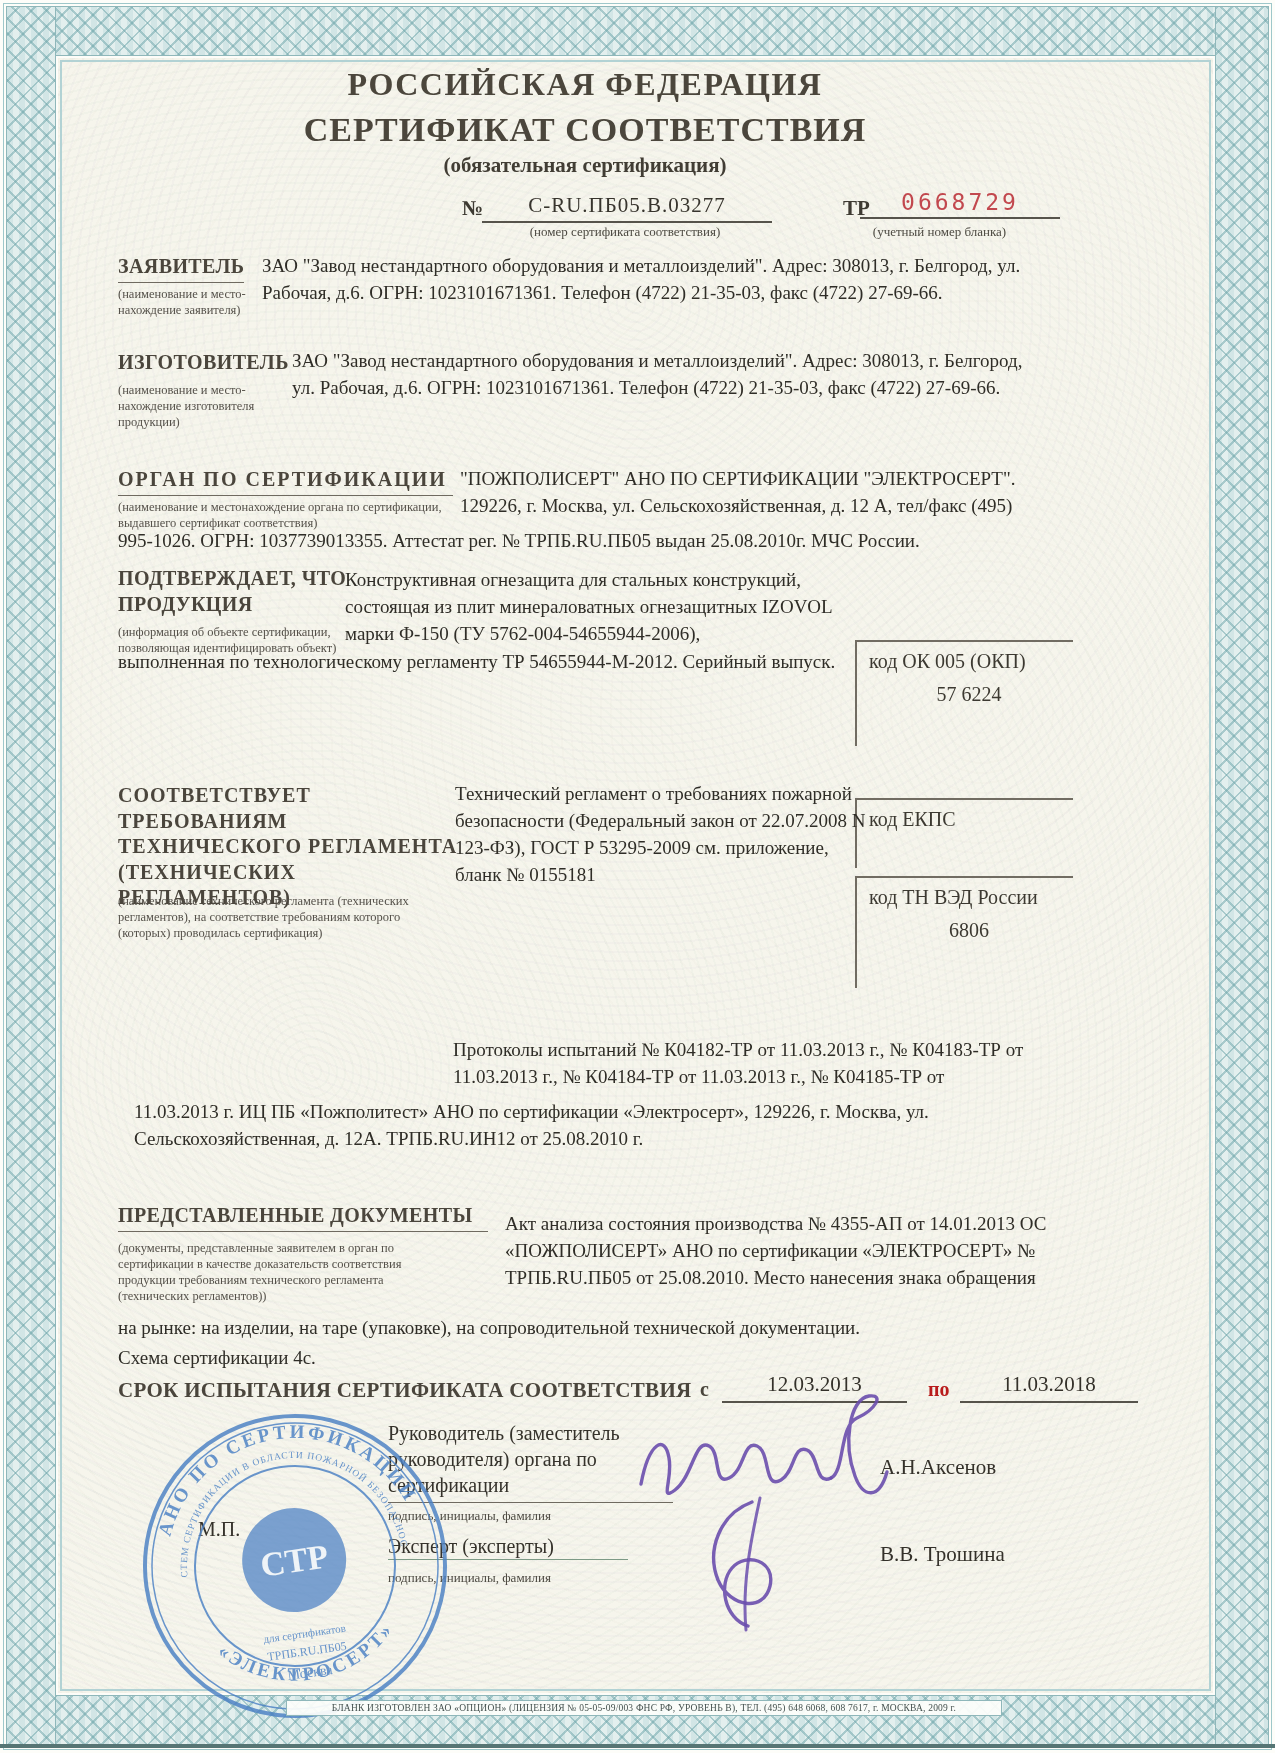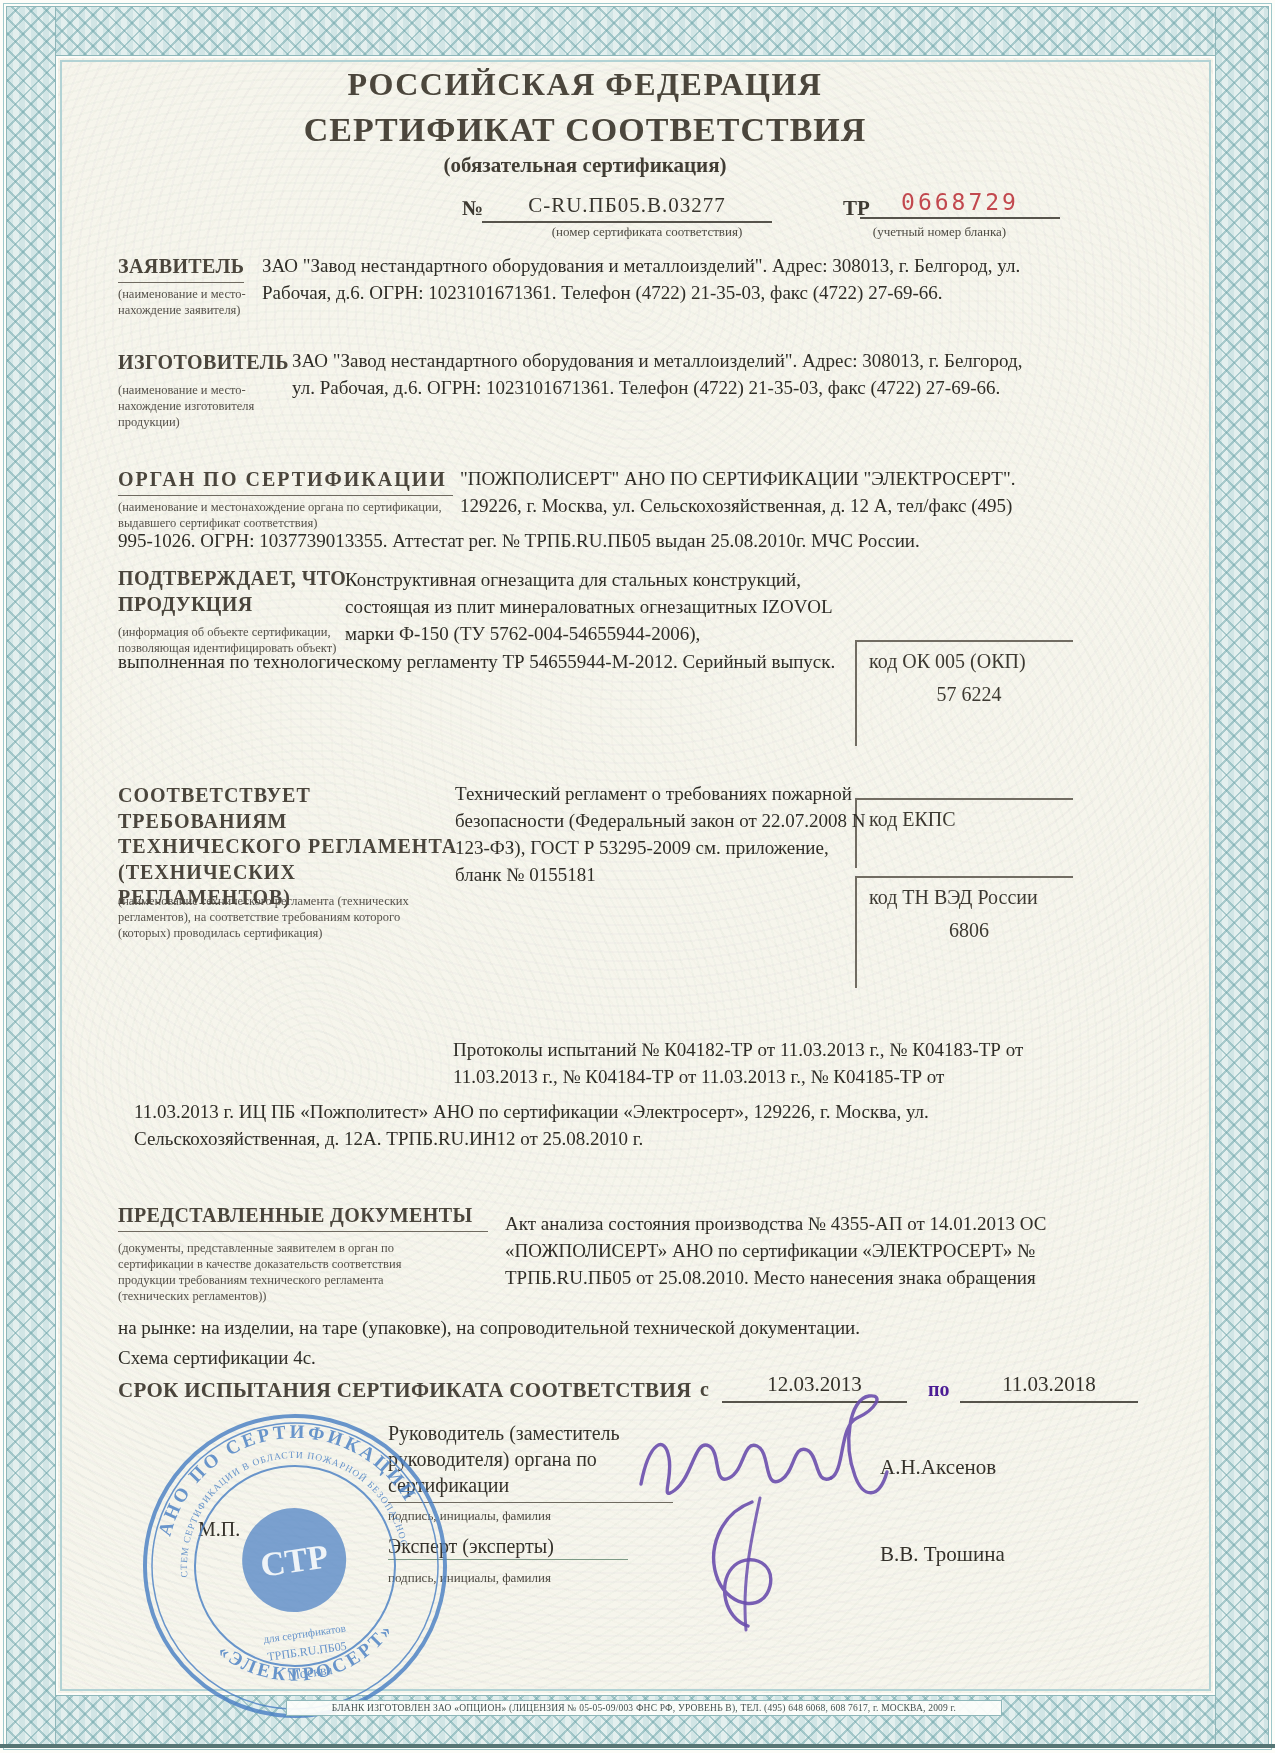--- a/index.html
+++ b/index.html
@@ -25,36 +25,36 @@
       repeating-radial-gradient(circle at 22% 62%, rgba(140,185,160,.05) 0 2px, transparent 2px 8px),
       repeating-radial-gradient(circle at 80% 40%, rgba(190,170,150,.04) 0 2px, transparent 2px 10px);}
   .abs{position:absolute;}
   .center{text-align:center;}
   .h-country{left:60px;top:66px;width:1050px;font-size:32px;font-weight:bold;letter-spacing:1.5px;color:#4b463c;text-align:center;}
   .h-title{left:60px;top:111px;width:1050px;font-size:34px;font-weight:bold;letter-spacing:1px;color:#4b463c;}
   .h-sub{left:60px;top:153px;width:1050px;font-size:21px;font-weight:bold;color:#413d34;}
   .no-sign{left:462px;top:196px;font-size:21px;font-weight:bold;color:#3e3a32;}
   .cert-num{left:482px;top:193px;width:290px;font-size:21px;letter-spacing:1px;color:#37342d;
             border-bottom:2px solid #56534b;padding-bottom:3px;text-align:center;}
-  .cert-cap{left:477px;top:224px;width:340px;font-size:13px;color:#4d4a42;text-align:center;}
+  .cert-cap{left:455px;top:224px;width:340px;font-size:13px;color:#4d4a42;text-align:center;}
   .tr-sign{left:843px;top:196px;font-size:21px;font-weight:bold;color:#3e3a32;}
   .blank-num{left:860px;top:189px;width:200px;font-family:"DejaVu Sans Mono",monospace;font-size:23px;
              letter-spacing:3px;color:#c2484e;border-bottom:2px solid #56534b;padding-bottom:2px;text-align:center;}
   .blank-cap{left:832px;top:224px;width:215px;font-size:13px;color:#4d4a42;text-align:center;}
   .label{font-weight:bold;font-size:20px;color:#4a453c;letter-spacing:.4px;line-height:1.28;}
   .u{border-bottom:1.5px solid #6f6a60;padding-bottom:2px;}
   .sublabel{font-size:12.5px;color:#55514a;line-height:1.28;}
   .body-text{font-size:19px;line-height:1.43;color:#2f2d27;}
   .code-box{position:absolute;left:855px;width:218px;border-top:2px solid #716c62;border-left:2px solid #716c62;
             padding:8px 4px 6px 12px;font-size:20px;color:#3c3931;box-sizing:border-box;}
   .code-box .val{text-align:center;margin-top:10px;font-size:20px;}
   .valid-label{left:118px;top:1378px;font-size:21px;font-weight:bold;color:#4a453c;letter-spacing:.3px;}
   .valid-c{left:700px;top:1378px;font-size:20px;font-weight:bold;color:#4a453c;}
   .date1{left:722px;top:1372px;width:185px;font-size:21px;text-align:center;border-bottom:2px solid #56534b;padding-bottom:4px;}
-  .valid-po{left:928px;top:1378px;font-size:20px;font-weight:bold;color:#4c1d95;}
+  .valid-po{left:928px;top:1378px;font-size:20px;font-weight:bold;color:#b91c1c;}
   .date2{left:960px;top:1372px;width:178px;font-size:21px;text-align:center;border-bottom:2px solid #56534b;padding-bottom:4px;}
   .role{font-size:20px;color:#35322b;line-height:1.3;}
   .cap-small{font-size:13px;color:#4d4a42;}
   .footer-box{position:absolute;left:286px;top:1700px;width:706px;background:rgba(253,254,251,.93);
       border:1px solid #8fb7ba;font-size:9.5px;color:#44504e;text-align:center;padding:2px 4px;letter-spacing:.2px;}
   .bottom-rule{position:absolute;left:0;right:0;top:1744px;height:4px;background:#567574;}
 </style>
 </head>
 <body>
 

